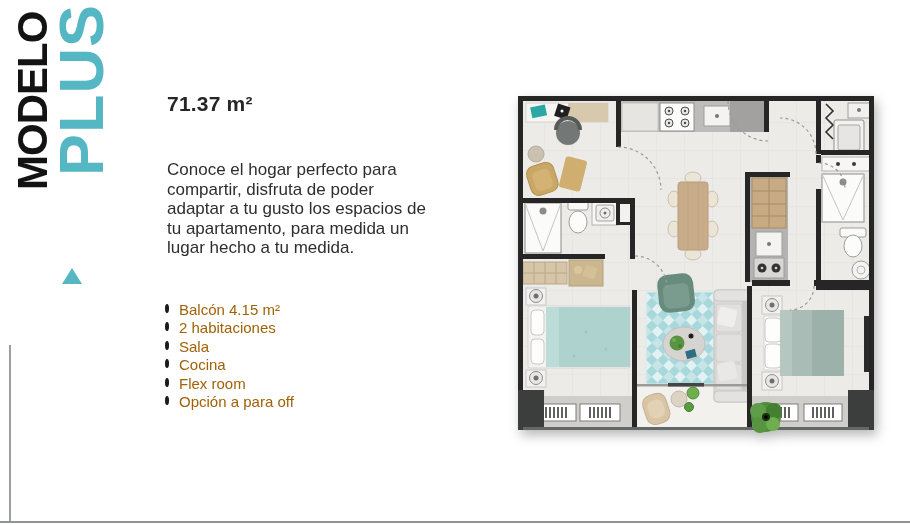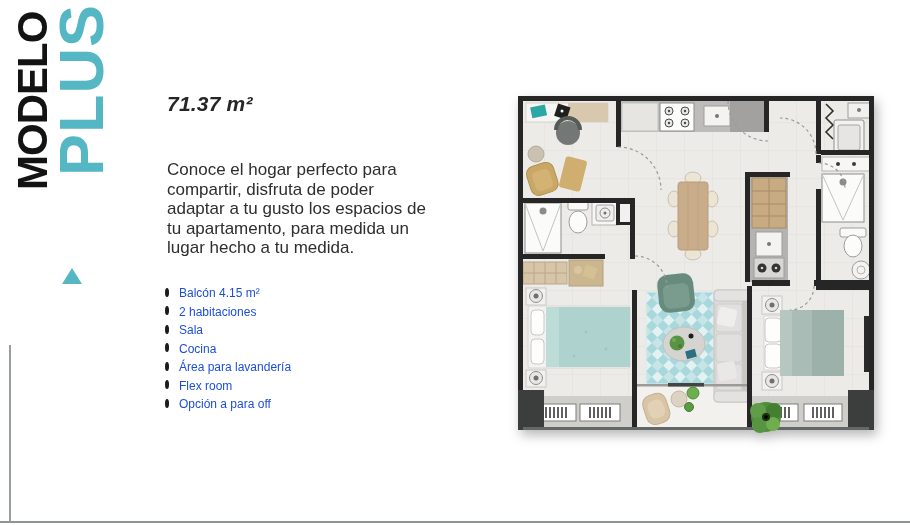--- a/index.html
+++ b/index.html
@@ -18,24 +18,24 @@
     position:absolute;left:62px;top:268px;width:0;height:0;
     border-left:10px solid transparent;border-right:10px solid transparent;
     border-bottom:16px solid #56b7c4;
   }
   
   .left-rule{position:absolute;left:9px;top:345px;width:2px;height:177px;background:#9aa09f;}
   .bottom-rule{position:absolute;left:0;top:521px;width:910px;height:2px;background:#8f9494;}
   
   .area-title{
     position:absolute;left:167px;top:92px;margin:0;
-    font-size:21px;font-weight:bold;font-style:italic;color:#262626;letter-spacing:0.2px;
+    font-size:21px;font-weight:bold;color:#262626;letter-spacing:0.2px;
   }
   .desc{position:absolute;left:167px;top:160px;font-size:17px;line-height:19.5px;color:#2e2e2e;}
-  .features{position:absolute;left:165px;top:284px;font-size:12px;color:#1d4ed8;}
+  .features{position:absolute;left:165px;top:300px;font-size:15px;color:#a16207;}
   .feature{display:flex;align-items:center;height:18.5px;}
   .feature .dot{
     width:4px;height:9px;border-radius:50%;background:#1b1b1b;
     margin-right:10px;flex:0 0 auto;margin-top:-2px;
   }
   
   .plan{
     position:absolute;left:516px;top:94px;width:362px;height:344px;
   }
   .plan svg{display:block;filter:drop-shadow(3px 5px 6px rgba(90,90,90,0.45));}
@@ -71,24 +71,20 @@
         <span class="dot"></span>
         <span>2 habitaciones</span>
       </div>
     <div class="feature">
         <span class="dot"></span>
         <span>Sala</span>
       </div>
     <div class="feature">
         <span class="dot"></span>
         <span>Cocina</span>
-      </div>
-    <div class="feature">
-        <span class="dot"></span>
-        <span>Área para lavandería</span>
       </div>
     <div class="feature">
         <span class="dot"></span>
         <span>Flex room</span>
       </div>
     <div class="feature">
         <span class="dot"></span>
         <span>Opción a para off</span>
       </div>
   </div>

